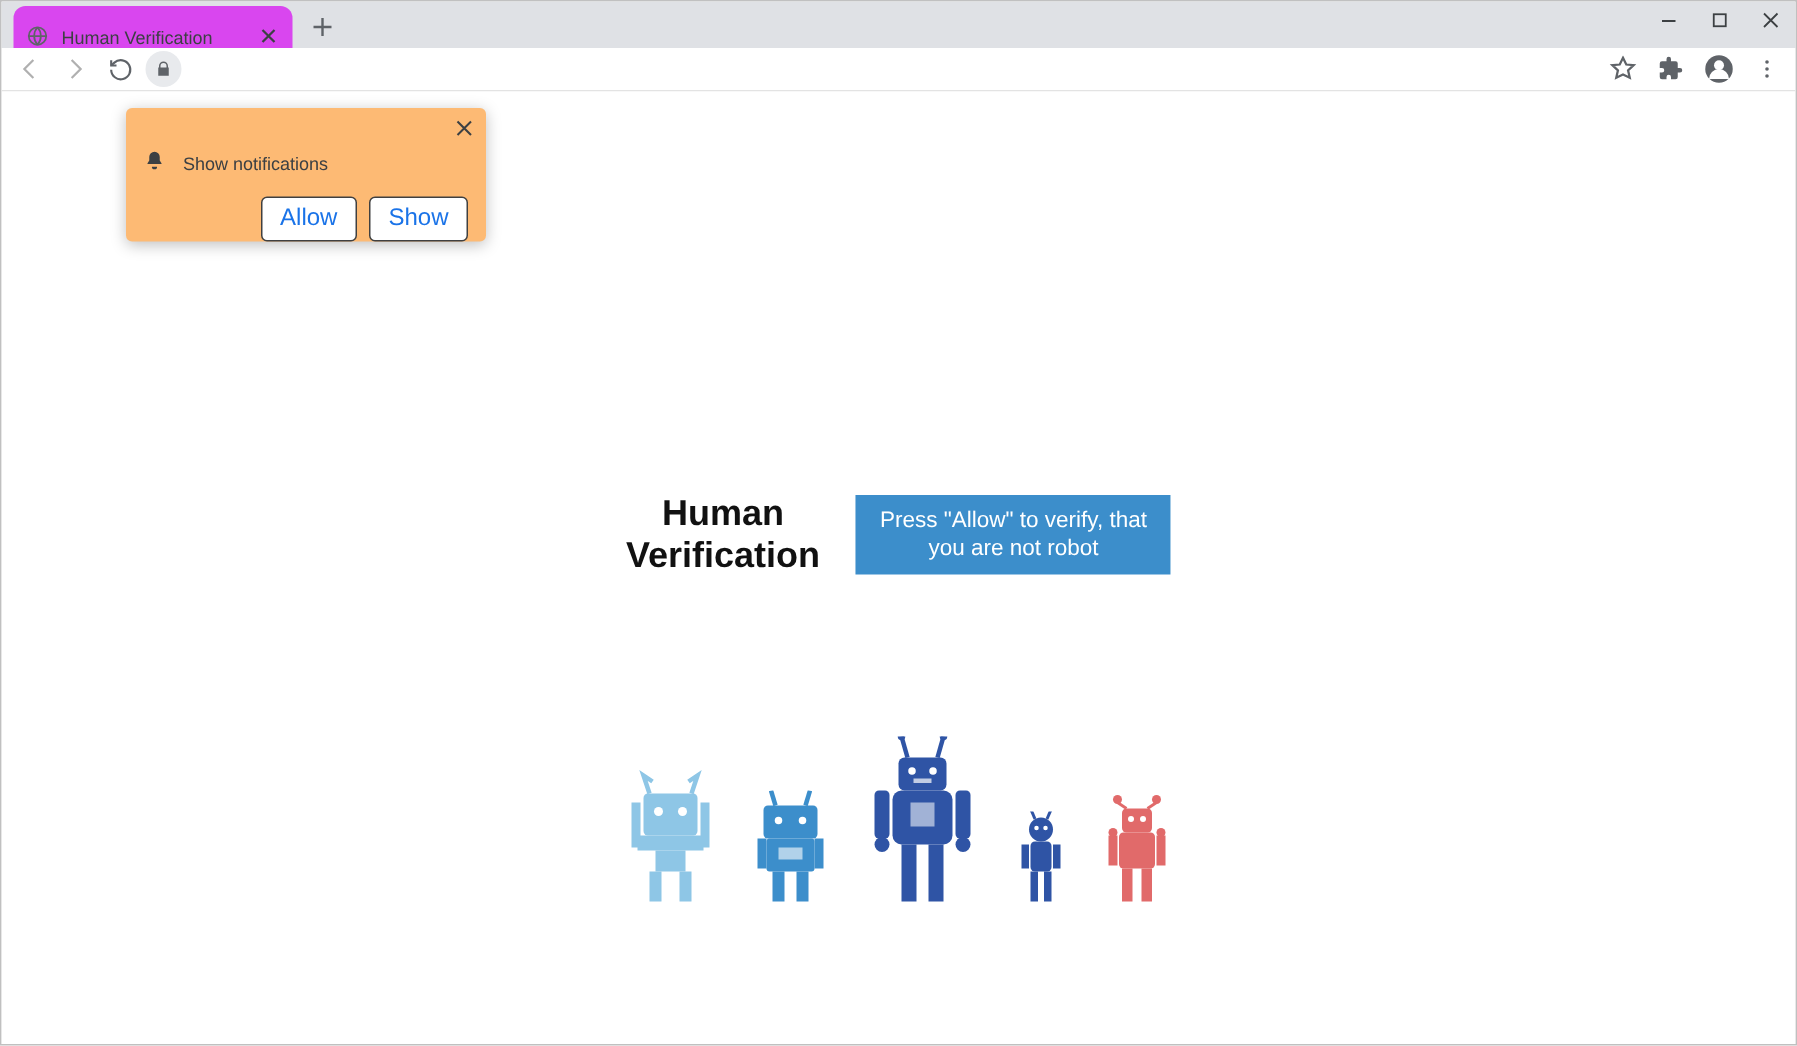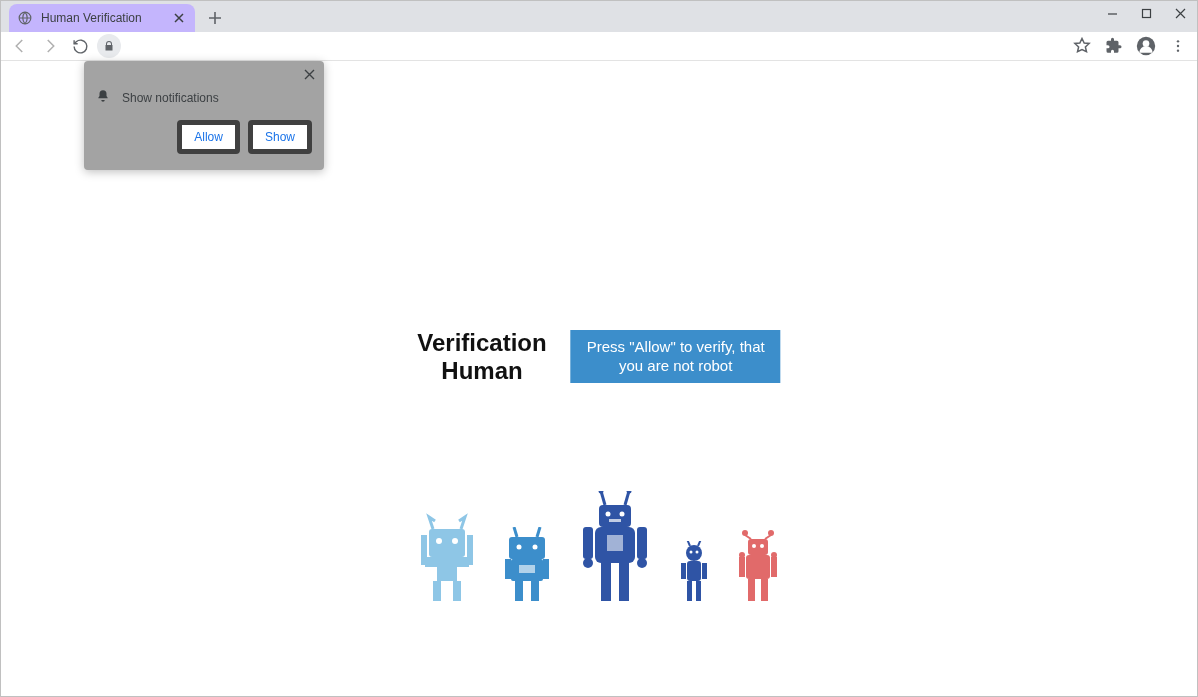--- a/index.html
+++ b/index.html
@@ -19,25 +19,25 @@
 .tab-strip {
   height: 31px;
   background: #dfe1e5;
   display: flex;
   align-items: flex-end;
   position: relative;
 }
 .tab {
   height: 28px;
   width: 186px;
-  background: #c4b5fd;
+  background: #d946ef;
   border-radius: 8px 8px 0 0;
   margin-left: 8px;
   display: flex;
-  align-items: center;
+  align-items: flex-end;
   padding: 0 8px;
   gap: 8px;
   font-size: 12px;
   color: #3c4043;
   position: relative;
 }
 .tab .favicon { width: 16px; height: 16px; display:flex; align-items:center; justify-content:center; color:#5f6368;}
 .tab .title { flex: 1; white-space: nowrap; overflow: hidden; text-overflow: ellipsis; }
 .tab .tab-close { width: 16px; height:16px; display:flex; align-items:center; justify-content:center; font-size:13px; color:#3c4043; cursor:pointer;}
 .new-tab {
@@ -74,36 +74,36 @@
 .tb-icon { width:26px; height:26px; display:flex; align-items:center; justify-content:center; color:#5f6368; cursor:pointer; }
 
 
 .page-content {
   flex: 1; background:#fff; position: relative;
 }
 
 
 .notif-popup {
   position: absolute;
-  left: 83px; top: 0px;
+  left: 83px; top: 11px;
   width: 240px;
-  background:#a3a3a3;
+  background:#fdba74;
   border-radius: 4px;
   box-shadow: 0 2px 10px rgba(0,0,0,0.25);
-  padding: 10px 12px 16px 12px;
+  padding: 10px 12px 0 12px;
   font-size: 12px;
 }
 .notif-close {
   position:absolute; right:6px; top:4px; width:18px; height:18px;
   display:flex; align-items:center; justify-content:center; color:#3c4043; cursor:pointer; font-size:14px;
 }
 .notif-body { display:flex; align-items:center; gap:12px; margin-top:18px; color:#3c4043;}
 .notif-actions { display:flex; gap:8px; justify-content:flex-end; margin-top:14px;}
 .notif-btn {
-  border:5px solid #404040; background:#fff; color:#1a73e8; font-size:12px;
+  border:1px solid #404040; background:#fff; color:#1a73e8; font-size:16px;
   padding: 5px 12px; border-radius:4px; cursor:pointer;
 }
 
 
 .verif-wrap {
   position:absolute; left:50%; top:268px; transform:translateX(-50%);
   display:flex; align-items:center; gap:24px;
 }
 .verif-title { font-size:24px; font-weight:700; color:#111; text-align:center; line-height:1.15; }
 .verif-banner {
@@ -232,22 +232,22 @@
         <span>Show notifications</span>
       </div>
       <div class="notif-actions">
         <button class="notif-btn">Allow</button>
         <button class="notif-btn">Show</button>
       </div>
     </div>
 
     <div class="verif-wrap">
       <div class="verif-title">
+        <div>Human</div>
         <div>Verification</div>
-        <div>Human</div>
       </div>
       <div class="verif-banner">Press "Allow" to verify, that you are not robot</div>
     </div>
 
     <div class="robots">
 
       <div class="robot">
         <svg width="64" height="92" viewBox="0 0 64 92">
           <g fill="#8ec6e6">
             <rect x="14" y="18" width="36" height="28" rx="3"></rect>

